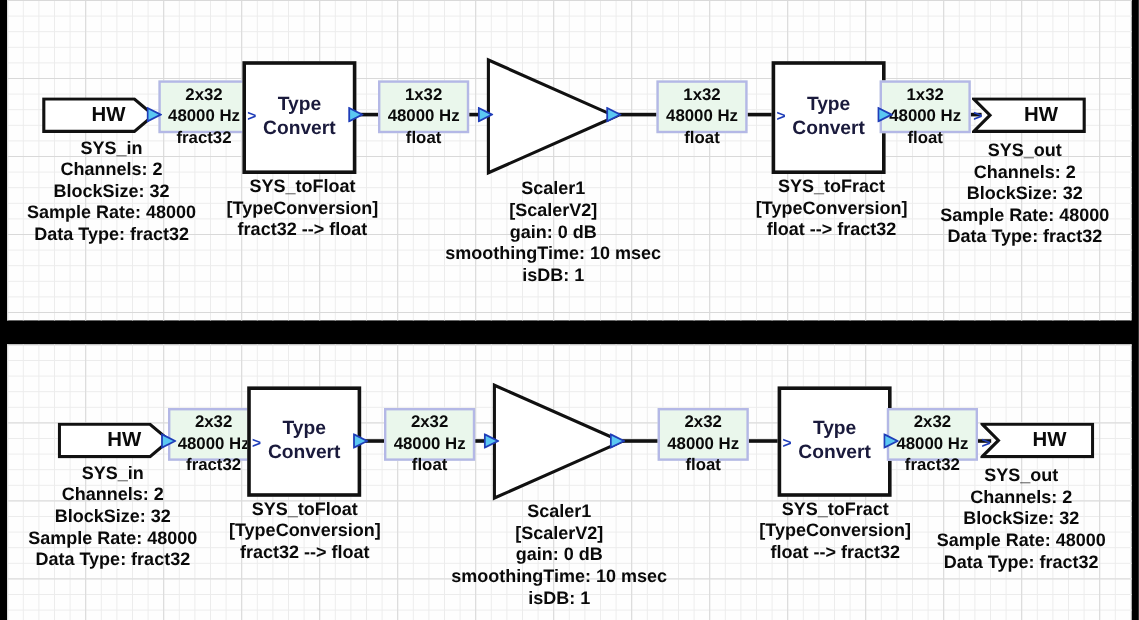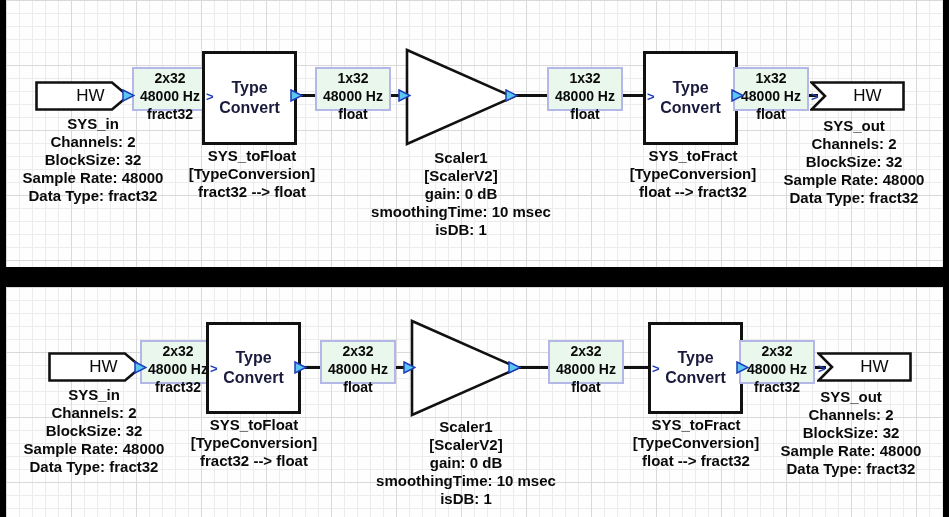--- a/index.html
+++ b/index.html
@@ -44,21 +44,21 @@
   .caption {
     position:absolute; text-align:center; font-weight:bold; font-size:15px;
     line-height:18px; color:var(--text,#000); z-index:2;
   }
 
   .shape { position:absolute; z-index:2; }
   .shape polygon { fill:#fff; stroke:var(--block-border,#000); stroke-width:2.6; }
 
   .hw-text {
     position:absolute; z-index:3; display:flex; align-items:center; justify-content:center;
-    font-weight:normal; font-size:17px; color:var(--text,#000); width:95px; height:30px;
+    font-weight:bold; font-size:17px; color:var(--text,#000); width:95px; height:30px;
   }
 
   .pin { position:absolute; z-index:4; }
   .pin polygon { fill:var(--pin-fill,#5bc8f2); stroke:var(--pin-stroke,#1f3db8); stroke-width:1.5; }
 
   .chev {
     position:absolute; z-index:4; font-weight:bold; font-size:13px; line-height:13px;
     color:var(--wire-arrow,#1f3db8);
   }
 </style>

